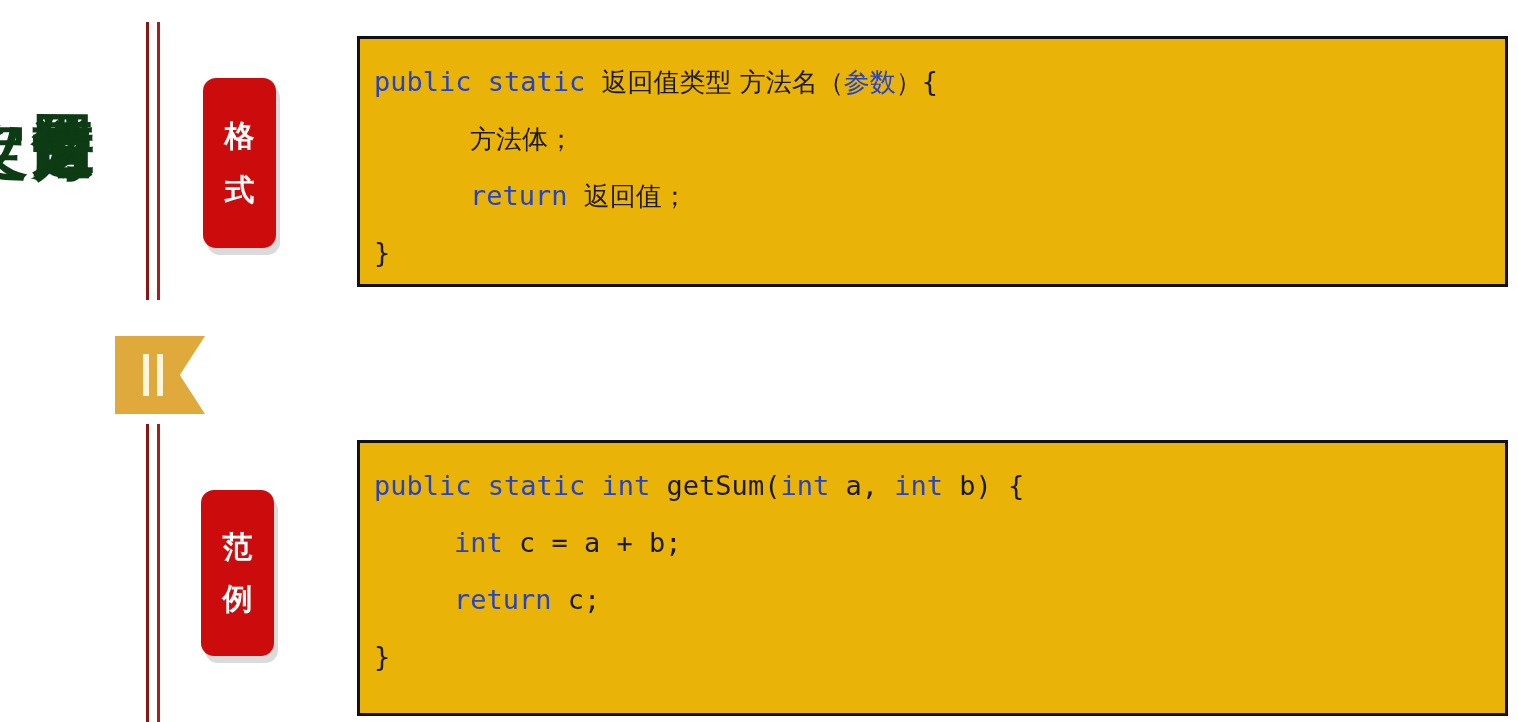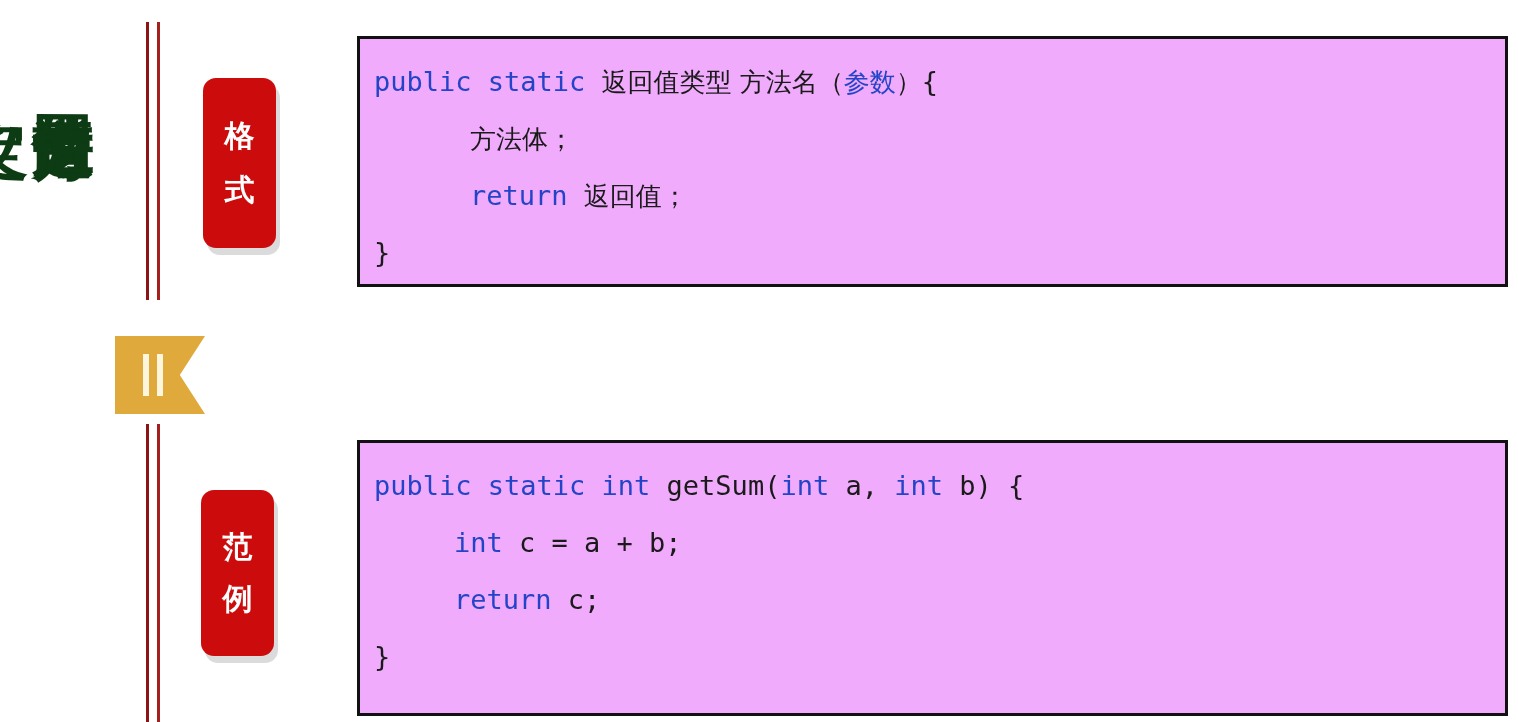--- a/index.html
+++ b/index.html
@@ -85,21 +85,21 @@
     box-shadow: 4px 7px 0 rgba(190,190,190,0.55);
     white-space: pre;
   }
   #badge-format  { left: 203px; top: 78px;  width: 73px; height: 170px; padding: 22px 0; box-sizing: border-box; }
   #badge-example { left: 201px; top: 490px; width: 73px; height: 166px; padding: 22px 0; box-sizing: border-box; }
   .badge-char { display: block; }
 
   
   .code-box {
     position: absolute;
-    background: #f0abfc;
+    background: #eab308;
     border: 3px solid #111111;
     box-sizing: border-box;
     font-family: "DejaVu Sans Mono", monospace;
     font-size: 27px;
     line-height: 57px;
     color: #1a1a1a;
     white-space: pre;
     overflow: hidden;
   }
   #code-format  { left: 357px; top: 36px;  width: 1151px; height: 251px; padding: 14px 0 0 14px; }

